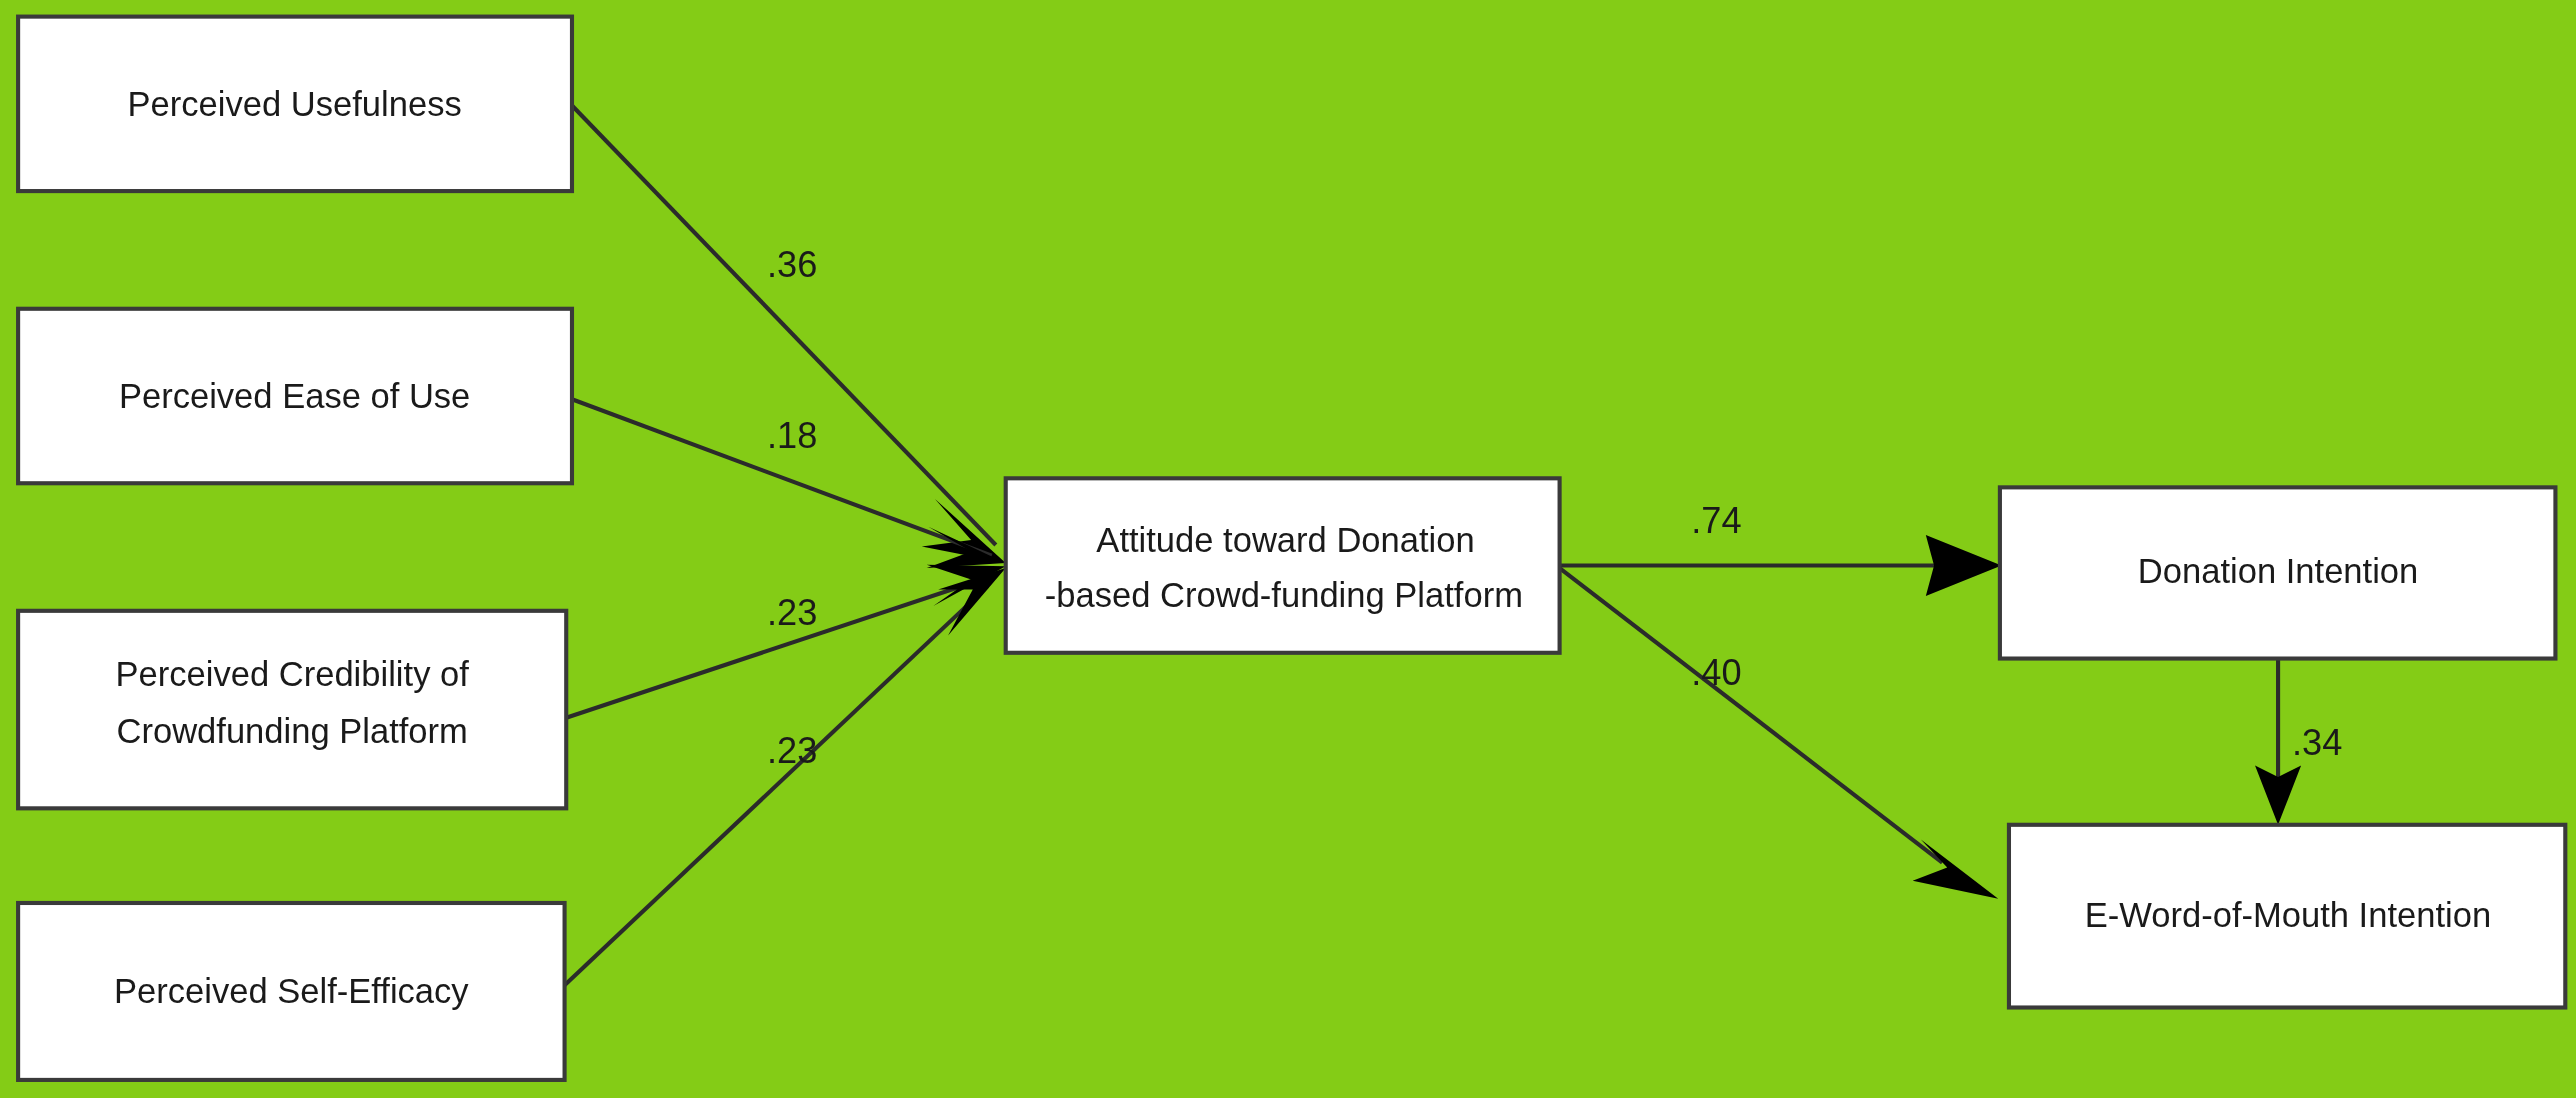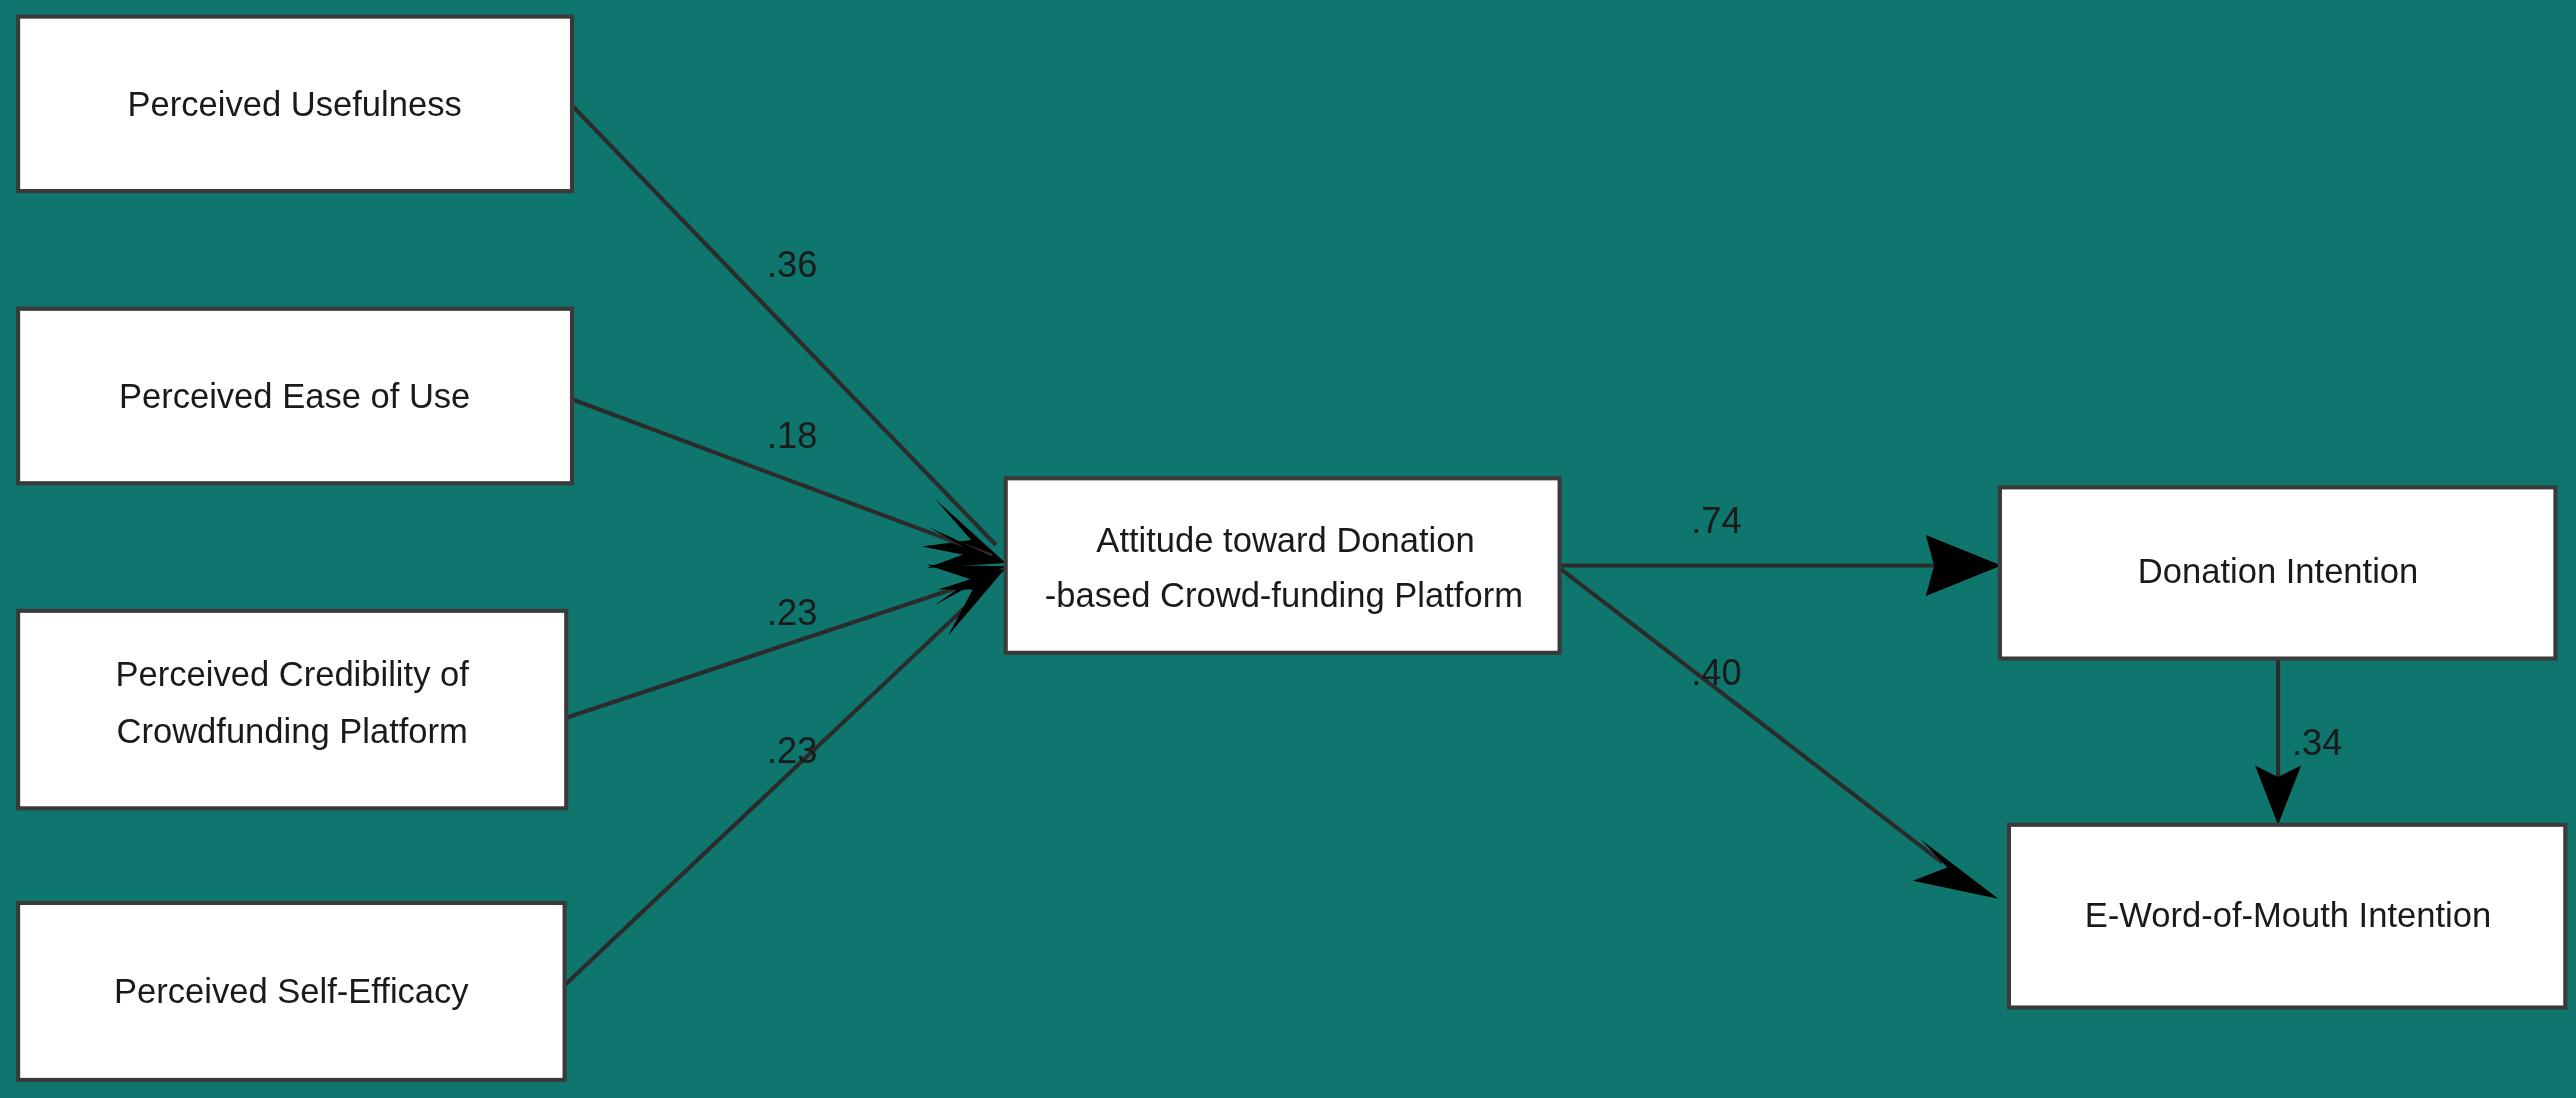--- a/index.html
+++ b/index.html
@@ -11,21 +11,21 @@
   body {
     font-family: "Liberation Sans", sans-serif;
     width: 2576px;
     height: 1099px;
     overflow: hidden;
   }
   #diagram-root {
     position: relative;
     width: 2576px;
     height: 1099px;
-    background: #0f766e;
+    background: #84cc16;
   }
   #diagram-svg {
     position: absolute;
     top: 0;
     left: 0;
     width: 2576px;
     height: 1099px;
     display: block;
   }
   .node-box {

